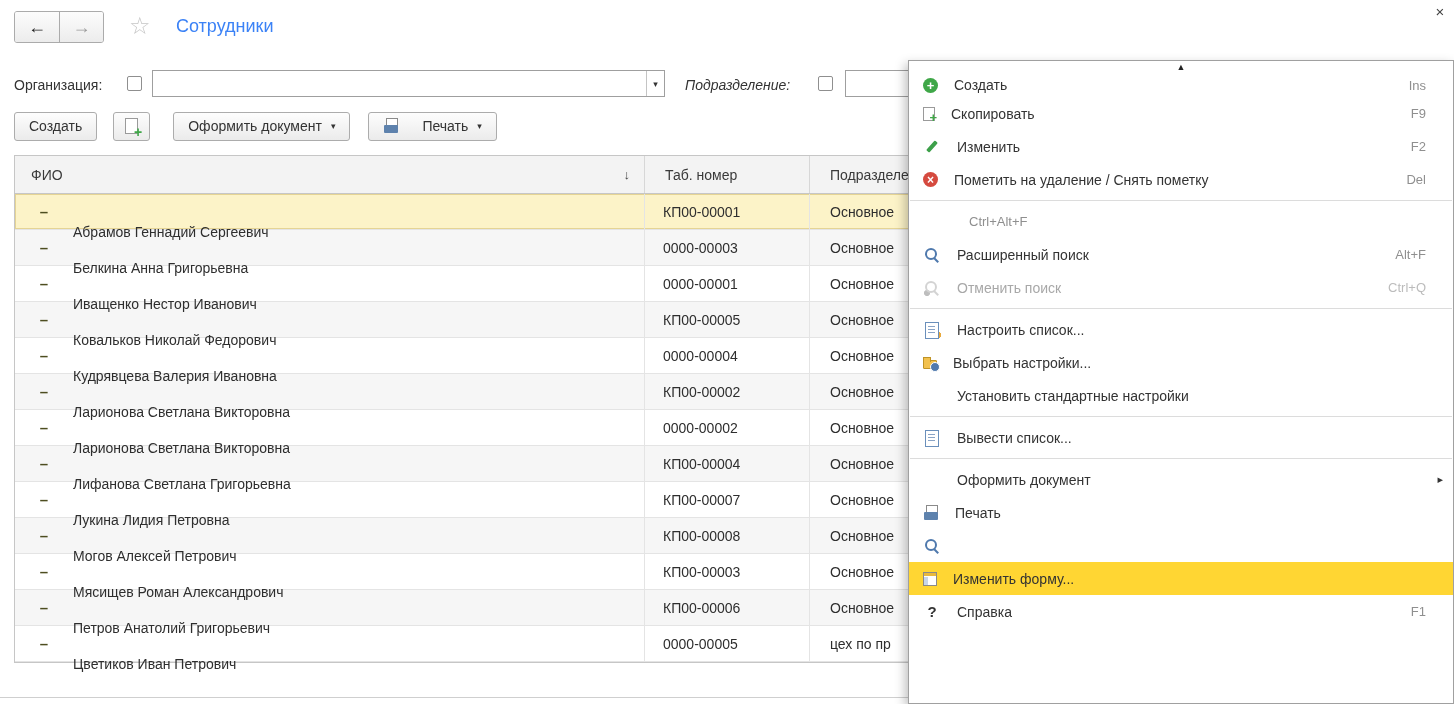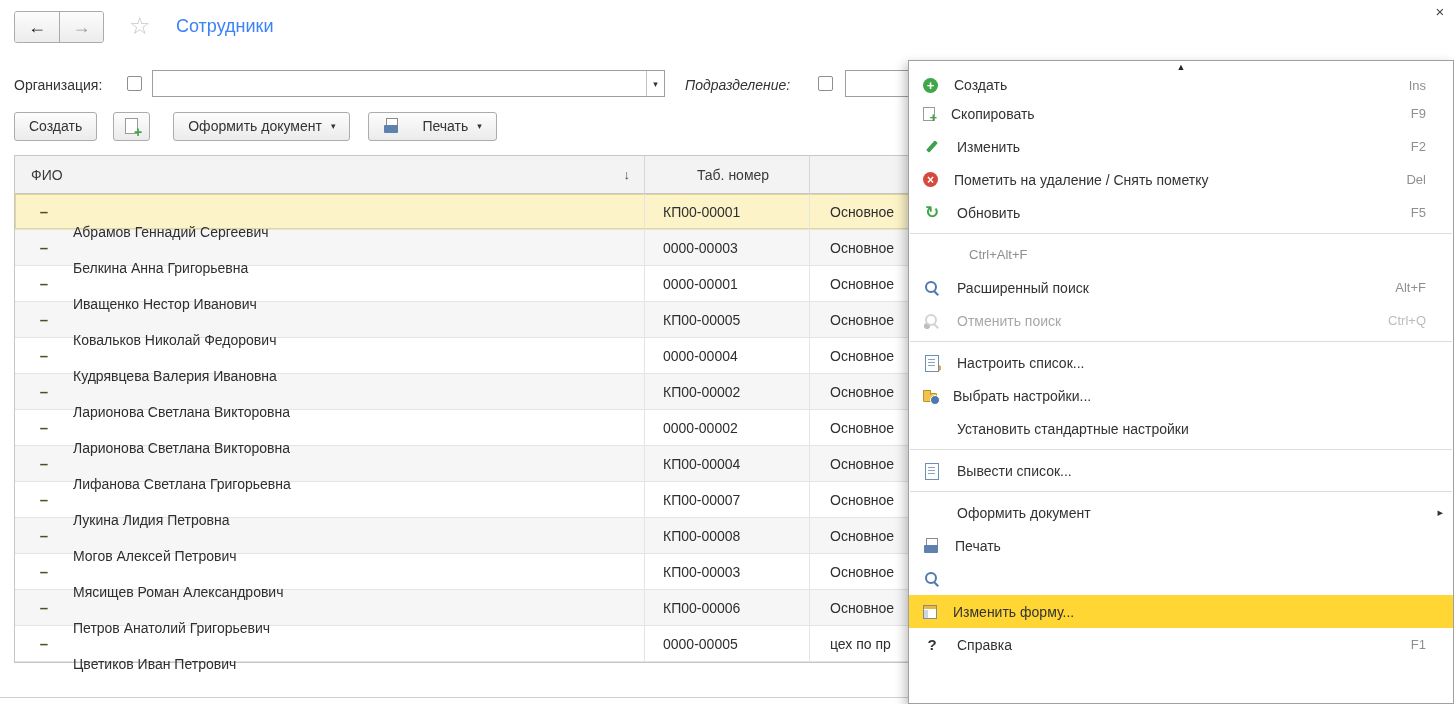--- a/index.html
+++ b/index.html
@@ -83,24 +83,24 @@
 
   
   .grid {
     position: absolute; left: 14px; top: 155px; width: 1426px;
     border: 1px solid #c6c6c6; background: #fff;
   }
   .grid-header {
     display: flex; height: 38px; background: #f3f3f3;
     border-bottom: 1px solid #c6c6c6; font-size: 14px; color: #3a3a3a;
   }
-  .hc { display: flex; align-items: center; height: 100%; justify-content: center; }
+  .hc { display: flex; align-items: center; height: 100%; }
   .hc-name { width: 629px; padding-left: 16px; }
   .hc-name .sort { margin-left: auto; margin-right: 14px; font-size: 13px; color: #444; }
-  .hc-num  { width: 165px; padding-left: 12px; border-left: 1px solid #d7d7d7; }
+  .hc-num  { width: 165px; padding-left: 20px; border-left: 1px solid #d7d7d7; }
   .hc-dept { flex: 1; padding-left: 20px; border-left: 1px solid #d7d7d7; }
 
   .grid-row {
     display: flex; height: 36px; font-size: 14px; color: #2e2e2e;
     border-bottom: 1px solid #e4e4e4; background: #fff; cursor: default;
   }
   .grid-row:nth-child(even) { background: #f6f6f6; }
   .grid-row.selected { background: #fcf3c8; box-shadow: inset 0 0 0 1px #e5d494; }
   .cell { display: flex; align-items: center; height: 100%; overflow: hidden; white-space: nowrap; }
   .cell-icon { width: 58px; justify-content: center; }
@@ -399,26 +399,20 @@
     <span class="submenu-arrow" style="visibility: hidden;">▸</span>
   </div>
 
   <div class="menu-item">
     <span class="menu-icon ic-delete"></span>
     <span class="menu-label">Пометить на удаление / Снять пометку</span>
     <span class="menu-shortcut">Del</span>
     <span class="submenu-arrow" style="visibility: hidden;">▸</span>
   </div>
 
-  <div class="menu-item">
-    <span class="menu-icon ic-refresh"></span>
-    <span class="menu-label">Обновить</span>
-    <span class="menu-shortcut">F5</span>
-    <span class="submenu-arrow" style="visibility: hidden;">▸</span>
-  </div>
 <div class="menu-sep"></div>
   <div class="menu-item">
     <span class="menu-icon"></span>
     <span class="menu-shortcut">Ctrl+Alt+F</span>
     <span class="submenu-arrow" style="visibility: hidden;">▸</span>
   </div>
 
   <div class="menu-item">
     <span class="menu-icon ic-search"></span>
     <span class="menu-label">Расширенный поиск</span>

